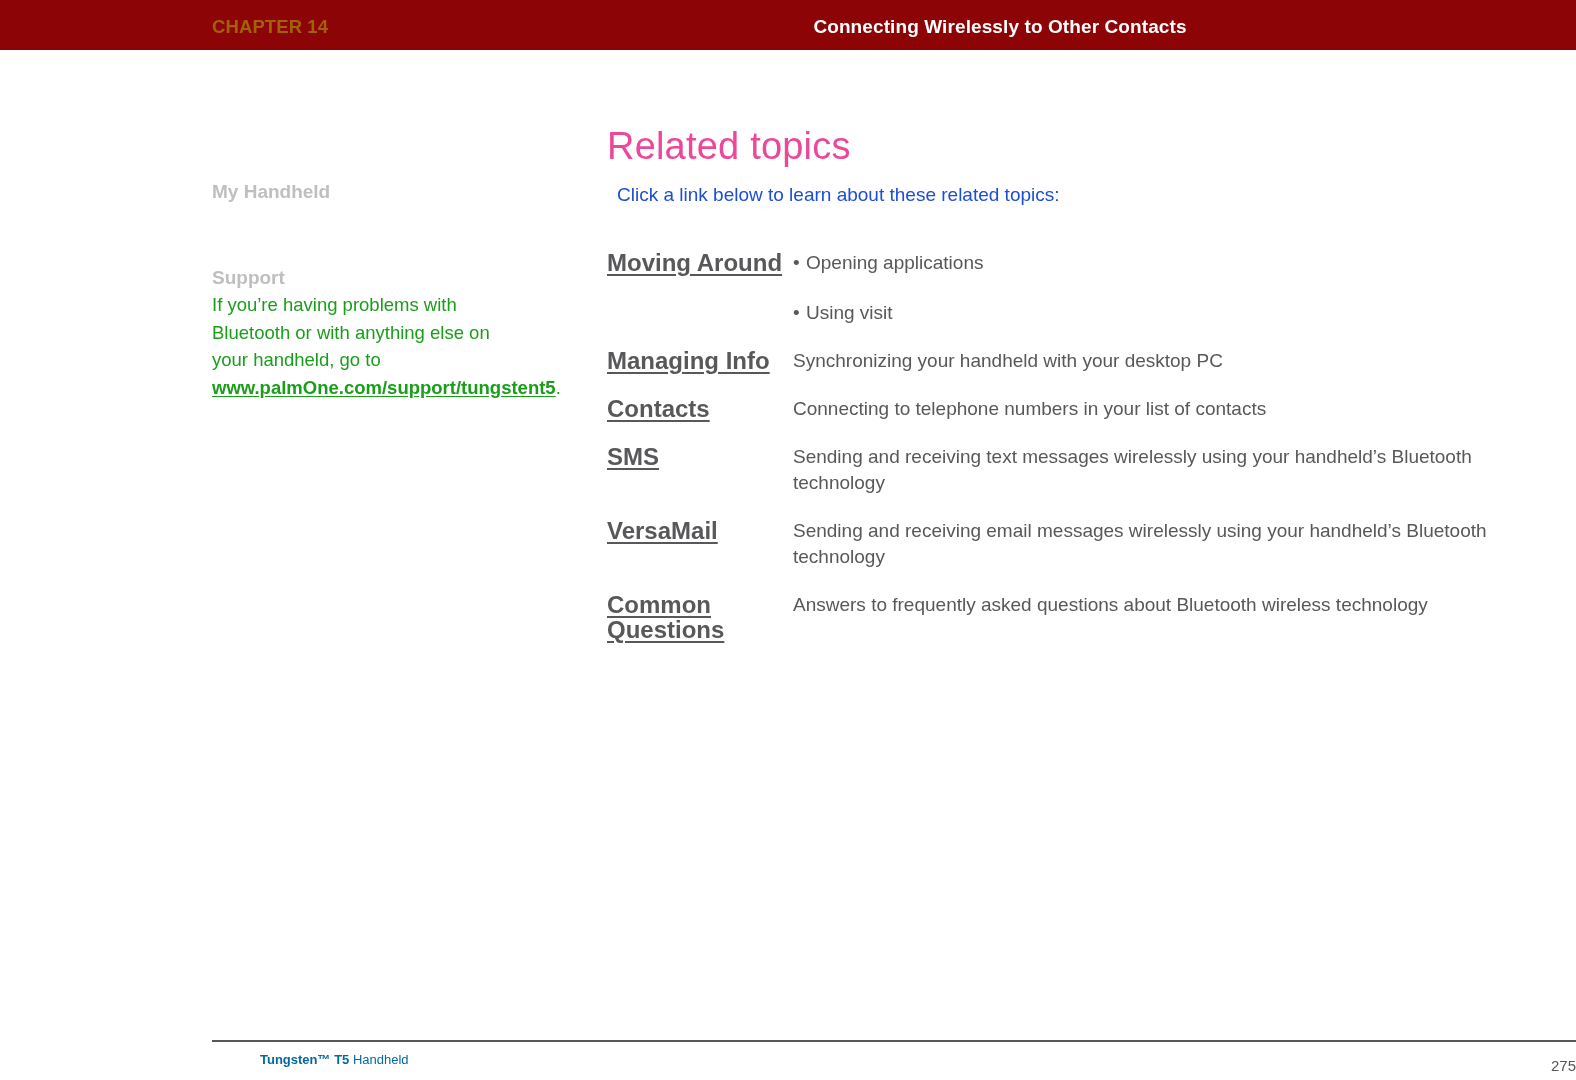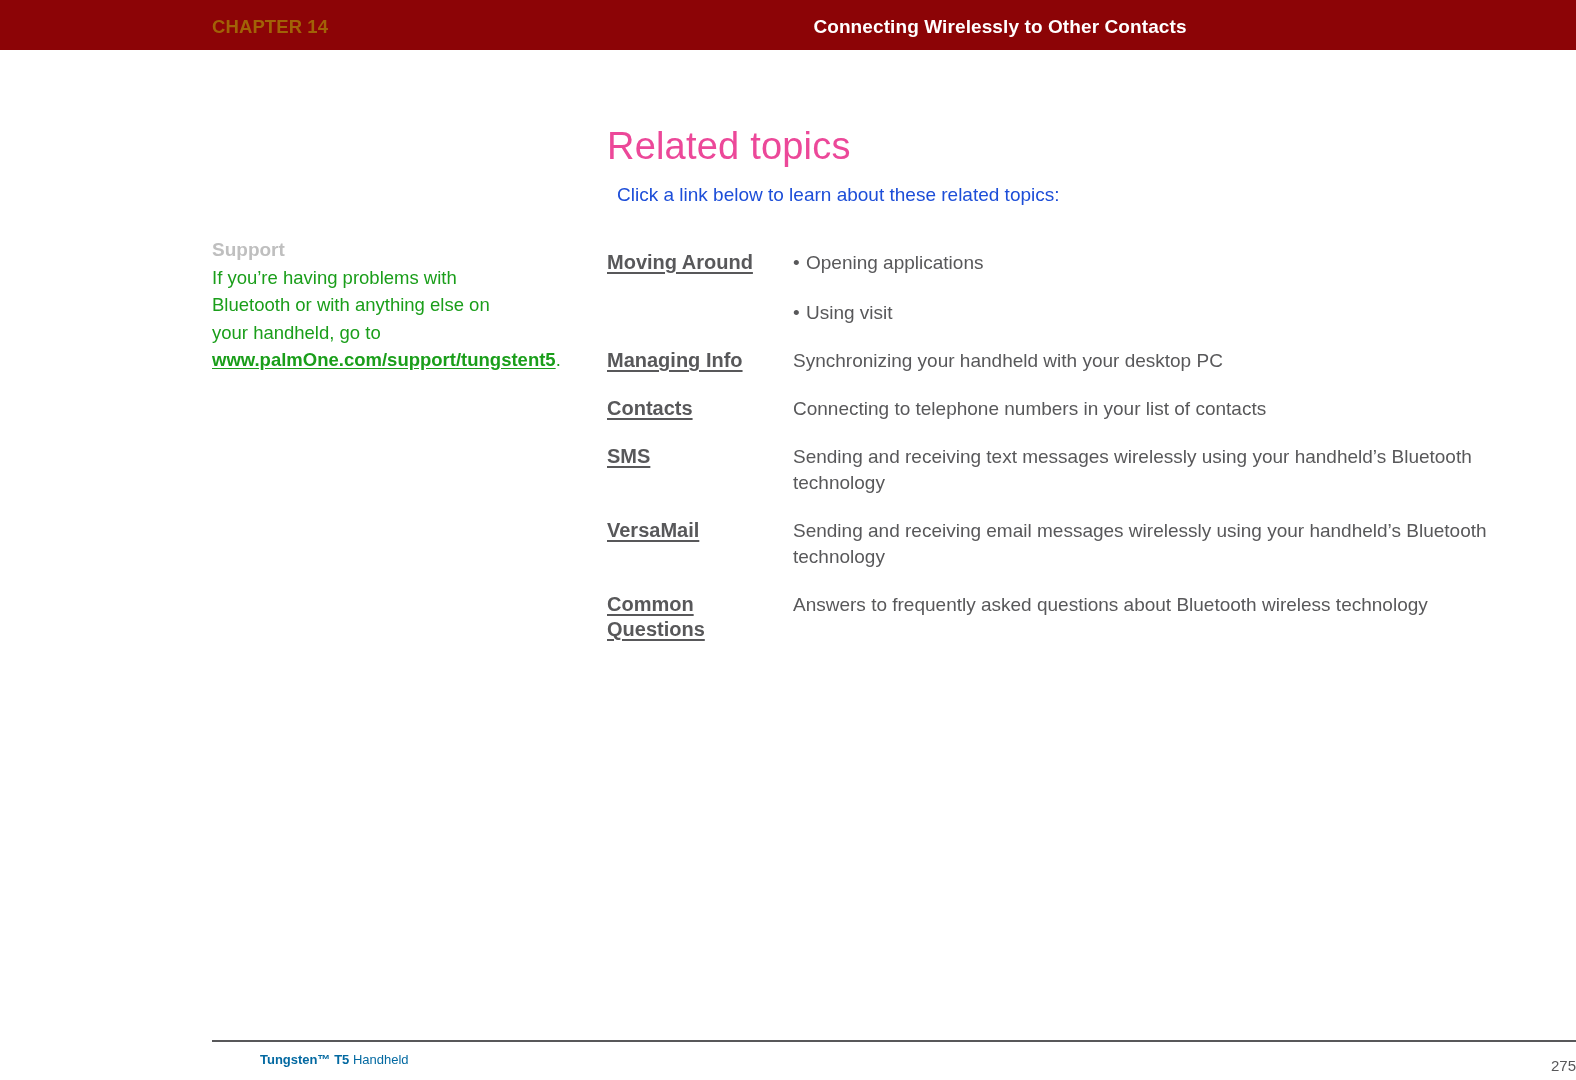--- a/index.html
+++ b/index.html
@@ -109,21 +109,21 @@
   }
   .topics td {
     vertical-align: top;
     padding: 0 0 22px 0;
   }
   .topics td.col-link {
     width: 186px;
     padding-right: 0;
   }
   .topic-link {
-    font-size: 20px;
+    font-size: 24px;
     font-weight: bold;
     color: #58585a;
     text-decoration: underline;
     text-underline-offset: 3px;
     line-height: 25px;
     display: inline;
   }
   .topic-desc {
     font-size: 19px;
     color: #58585a;
@@ -183,20 +183,21 @@
 </style>
 </head>
 <body>
 
 <div class="header-bar"></div>
 <div class="header-chapter">CHAPTER 14</div>
 <div class="header-title">Connecting Wirelessly to Other Contacts</div>
 
 <div class="sidebar">
   <div class="side-block">
+    <div class="side-heading">My Handheld</div>
   </div>
 
   <div class="side-gap"></div>
 
   <div class="side-block">
     <div class="side-heading">Support</div>
     <p class="side-body"><span>If you’re having problems with Bluetooth or with anything else on your handheld, go to </span><a class="side-link" href="#">www.palmOne.com/support/tungstent5</a><span>.</span></p>
   </div>
 </div>
 

